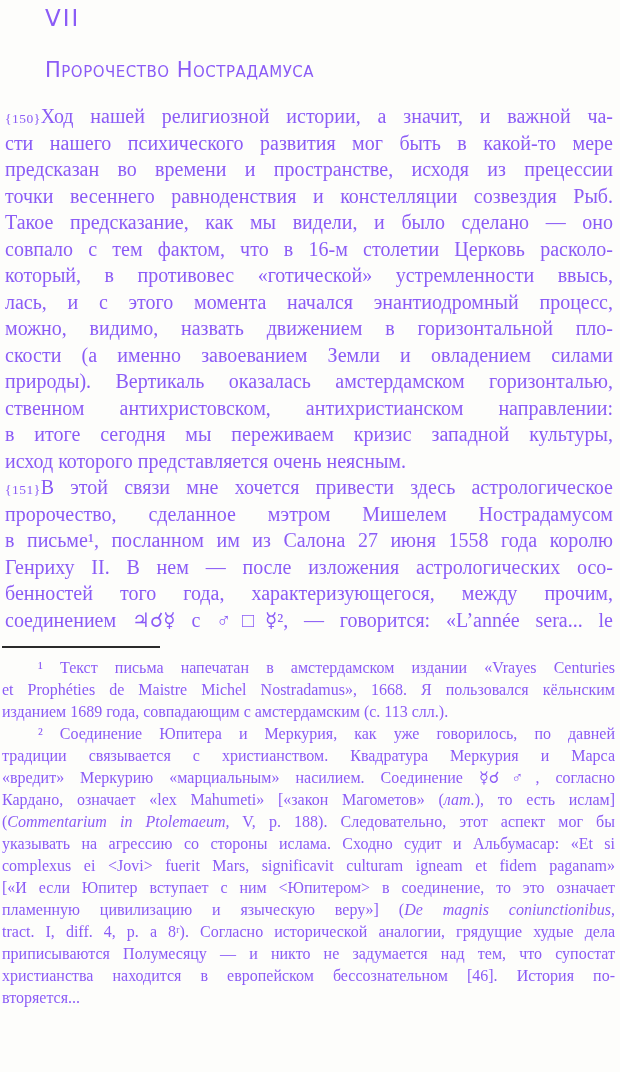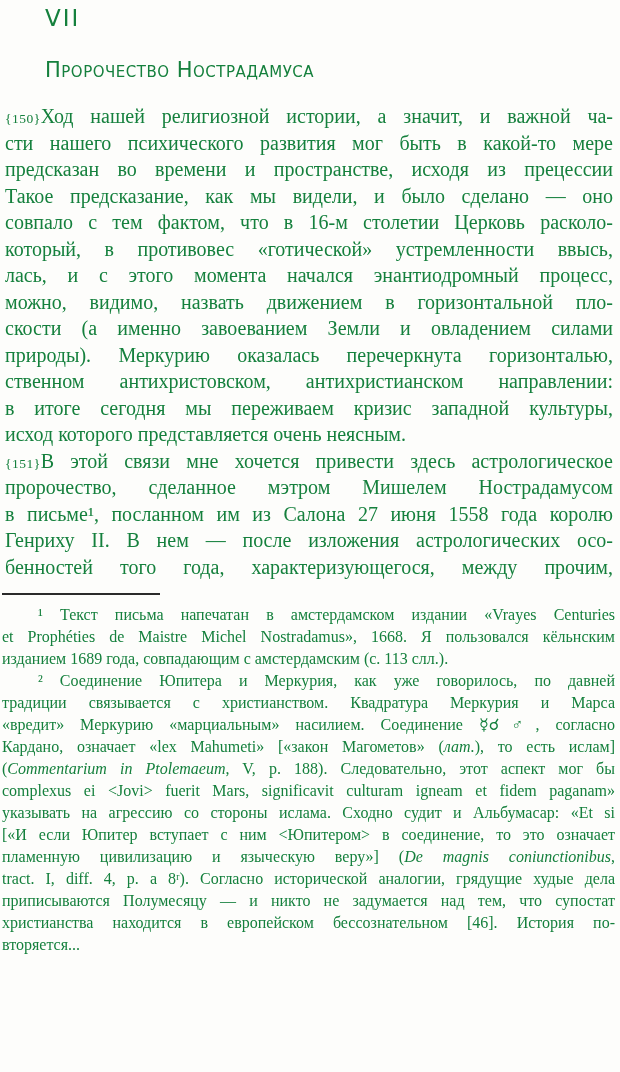--- a/index.html
+++ b/index.html
@@ -1,21 +1,21 @@
 <!DOCTYPE html>
 <html lang="ru"><head>
 <meta charset="utf-8">
 <style>
   html,body { margin:0; padding:0; }
   .page {
     position: relative;
     width: 620px;
     height: 1072px;
     background: #fdfdfb;
-    color: #15803d;
+    color: #8b5cf6;
     font-family: "Liberation Serif", serif;
     overflow: hidden;
     box-sizing: border-box;
   }
   .chapter-num {
     margin: 5px 0 0 45px;
     font-family: "DejaVu Sans", sans-serif;
     font-size: 23px;
     line-height: 26px;
     letter-spacing: 2px;
@@ -71,50 +71,52 @@
 <body>
 
 <div class="page">
   <div class="chapter-num">VII</div>
   <div class="chapter-title">Пророчество Нострадамуса</div>
 
   <div class="body-text">
       <div class="line"><span class="pmark">{150}</span>Ход нашей религиозной истории, а значит, и важной ча-</div>
       <div class="line">сти нашего психического развития мог быть в какой-то мере</div>
       <div class="line">предсказан во времени и пространстве, исходя из прецессии</div>
+      <div class="line">точки весеннего равноденствия и констелляции созвездия Рыб.</div>
       <div class="line">Такое предсказание, как мы видели, и было сделано — оно</div>
       <div class="line">совпало с тем фактом, что в 16-м столетии Церковь расколо-</div>
       <div class="line">который, в противовес «готической» устремленности ввысь,</div>
       <div class="line">лась, и с этого момента начался энантиодромный процесс,</div>
       <div class="line">можно, видимо, назвать движением в горизонтальной пло-</div>
       <div class="line">скости (а именно завоеванием Земли и овладением силами</div>
-      <div class="line">природы). Меркурию оказалась перечеркнута горизонталью,</div>
+      <div class="line">природы). Вертикаль оказалась амстердамском горизонталью,</div>
       <div class="line">ственном антихристовском, антихристианском направлении:</div>
       <div class="line">в итоге сегодня мы переживаем кризис западной культуры,</div>
       <div class="line last">исход которого представляется очень неясным.</div>
       <div class="line"><span class="pmark">{151}</span>В этой связи мне хочется привести здесь астрологическое</div>
       <div class="line">пророчество, сделанное мэтром Мишелем Нострадамусом</div>
       <div class="line">в письме¹, посланном им из Салона 27 июня 1558 года королю</div>
       <div class="line">Генриху II. В нем — после изложения астрологических осо-</div>
       <div class="line">бенностей того года, характеризующегося, между прочим,</div>
+      <div class="line">соединением ♃☌☿ с ♂□☿², — говорится: «L’année sera... le</div>
     </div>
 
   <hr class="fn-sep">
 
   <div class="footnotes">
       <div class="fline first">¹ Текст письма напечатан в амстердамском издании «Vrayes Centuries</div>
       <div class="fline">et Prophéties de Maistre Michel Nostradamus», 1668. Я пользовался кёльнским</div>
       <div class="fline last">изданием 1689 года, совпадающим с амстердамским (с. 113 слл.).</div>
       <div class="fline first">² Соединение Юпитера и Меркурия, как уже говорилось, по давней</div>
       <div class="fline">традиции связывается с христианством. Квадратура Меркурия и Марса</div>
       <div class="fline">«вредит» Меркурию «марциальным» насилием. Соединение ☿☌♂, согласно</div>
       <div class="fline">Кардано, означает «lex Mahumeti» [«закон Магометов» (<i>лат.</i>), то есть ислам]</div>
       <div class="fline">(<i>Commentarium in Ptolemaeum</i>, V, p. 188). Следовательно, этот аспект мог бы</div>
+      <div class="fline">указывать на агрессию со стороны ислама. Сходно судит и Альбумасар: «Et si</div>
       <div class="fline">complexus ei &lt;Jovi&gt; fuerit Mars, significavit culturam igneam et fidem paganam»</div>
-      <div class="fline">указывать на агрессию со стороны ислама. Сходно судит и Альбумасар: «Et si</div>
       <div class="fline">[«И если Юпитер вступает с ним &lt;Юпитером&gt; в соединение, то это означает</div>
       <div class="fline">пламенную цивилизацию и языческую веру»] (<i>De magnis coniunctionibus</i>,</div>
       <div class="fline">tract. I, diff. 4, p. a 8ʳ). Согласно исторической аналогии, грядущие худые дела</div>
       <div class="fline">приписываются Полумесяцу — и никто не задумается над тем, что супостат</div>
       <div class="fline">христианства находится в европейском бессознательном [46]. История по-</div>
       <div class="fline last">вторяется...</div>
     </div>
 </div>
 
 </body></html>

